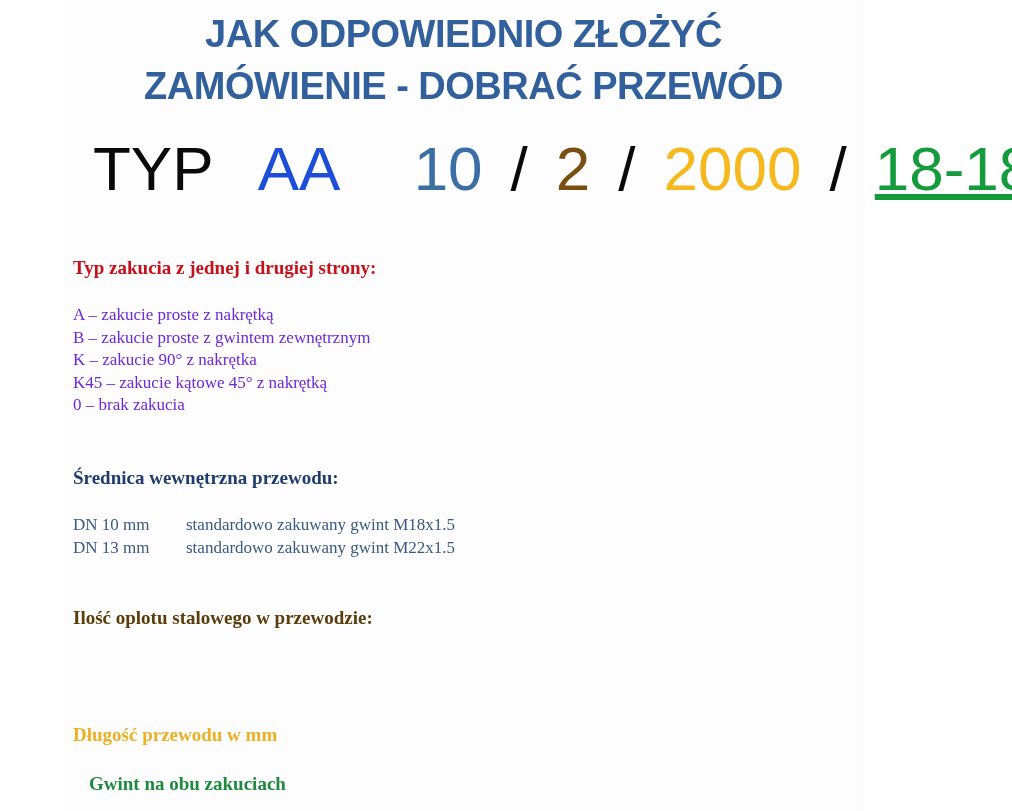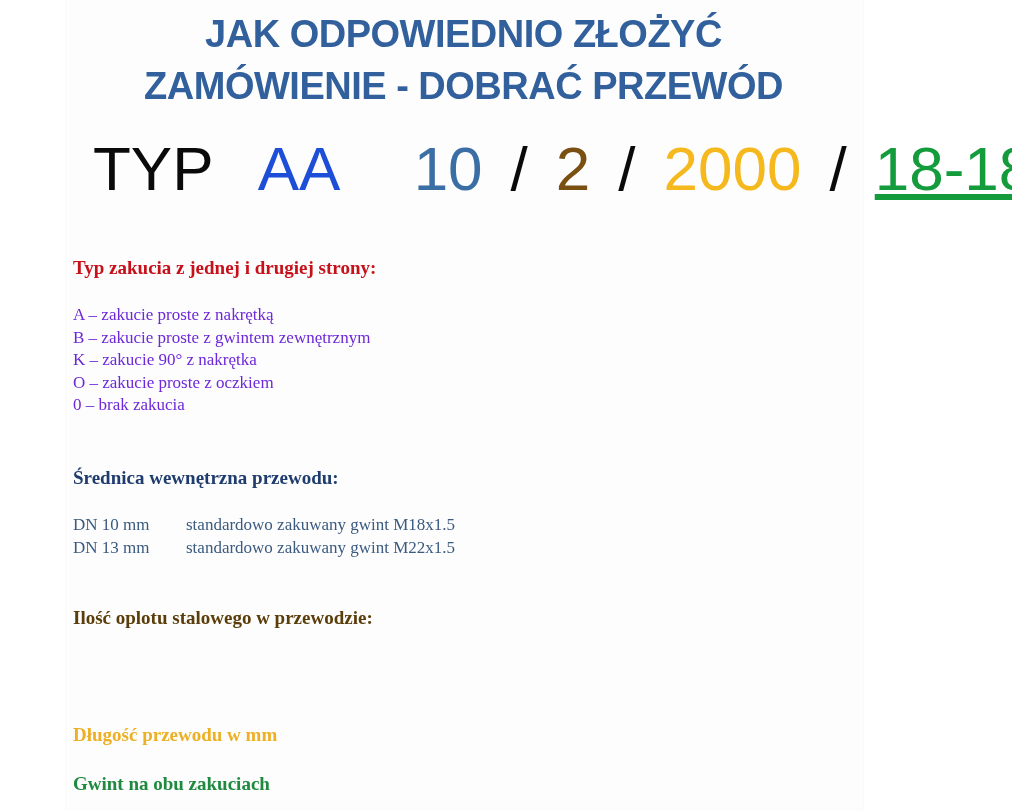--- a/index.html
+++ b/index.html
@@ -103,21 +103,21 @@
   #sec-oplot    .sec-body { margin-top: 24px; }
 
   
   .c-red   { color: #6d28d9; }
   .c-red-h { color: #c6111b; }
   .c-blue  { color: #3a5a80; }
   .c-blue-h{ color: #1f3c6e; }
   .c-brown { color: #6b4a10; }
   .c-brown-h{ color: #5b3d0a; }
   .c-gold  { color: #edb024; }
-  .c-green { color: #1f8a3f; }
+  .c-green { color: #1f8a3f; margin-left: 16px; }
 
   
   .dn-row { display: block; white-space: nowrap; }
   .dn-label { display: inline-block; width: 113px; }
   .dn-value { display: inline-block; }
 
   .line { display: block; }
 </style>
 </head>
 <body>
@@ -134,21 +134,21 @@
   <div class="code-line">
     <span class="code-seg seg-typ">TYP </span><span class="code-seg seg-aa">AA</span><span class="code-seg seg-typ"> </span><span class="code-seg seg-dn">10</span><span class="code-seg seg-slash">/</span><span class="code-seg seg-braid">2</span><span class="code-seg seg-slash">/</span><span class="code-seg seg-len">2000</span><span class="code-seg seg-slash">/</span><span class="code-seg seg-thread">18-18</span>
   </div>
 
   <div class="section" id="sec-zakucia">
     <div class="sec-head c-red-h">Typ zakucia z jednej i drugiej strony:</div>
     <div class="sec-body c-red">
       <span class="line">A – zakucie proste z nakrętką</span>
       <span class="line">B – zakucie proste z gwintem zewnętrznym</span>
       <span class="line">K – zakucie 90° z nakrętka</span>
-      <span class="line">O – zakucie proste z oczkiem</span>
+      <span class="line">K45 – zakucie kątowe  45° z nakrętką</span>
       <span class="line">0 – brak zakucia</span>
     </div>
   </div>
 
   <div class="section" id="sec-srednica">
     <div class="sec-head c-blue-h">Średnica wewnętrzna przewodu:</div>
     <div class="sec-body c-blue">
       <span class="dn-row"><span class="dn-label">DN 10 mm</span><span class="dn-value">standardowo zakuwany gwint M18x1.5</span></span>
       <span class="dn-row"><span class="dn-label">DN 13 mm</span><span class="dn-value">standardowo zakuwany gwint M22x1.5</span></span>
     </div>

